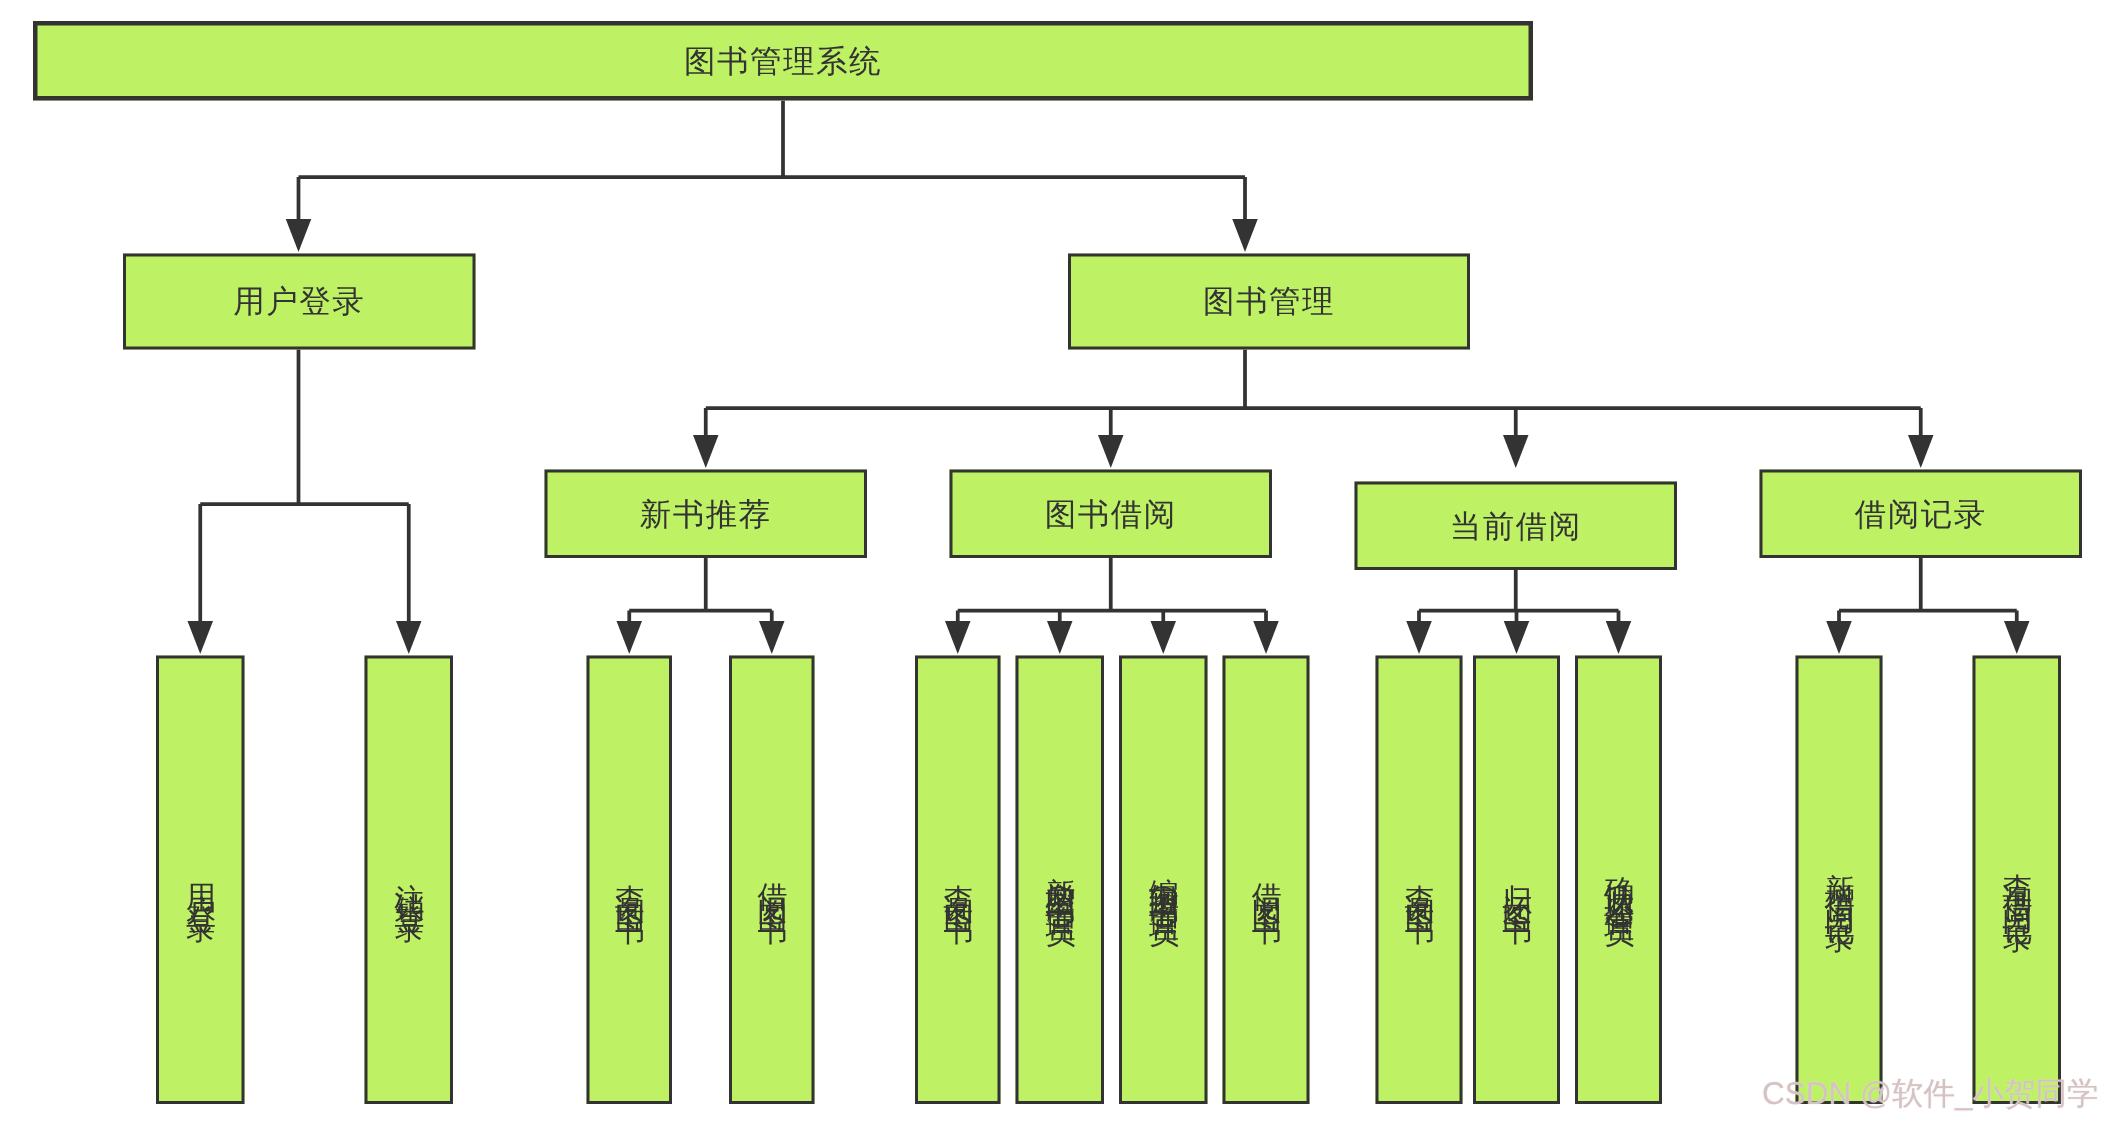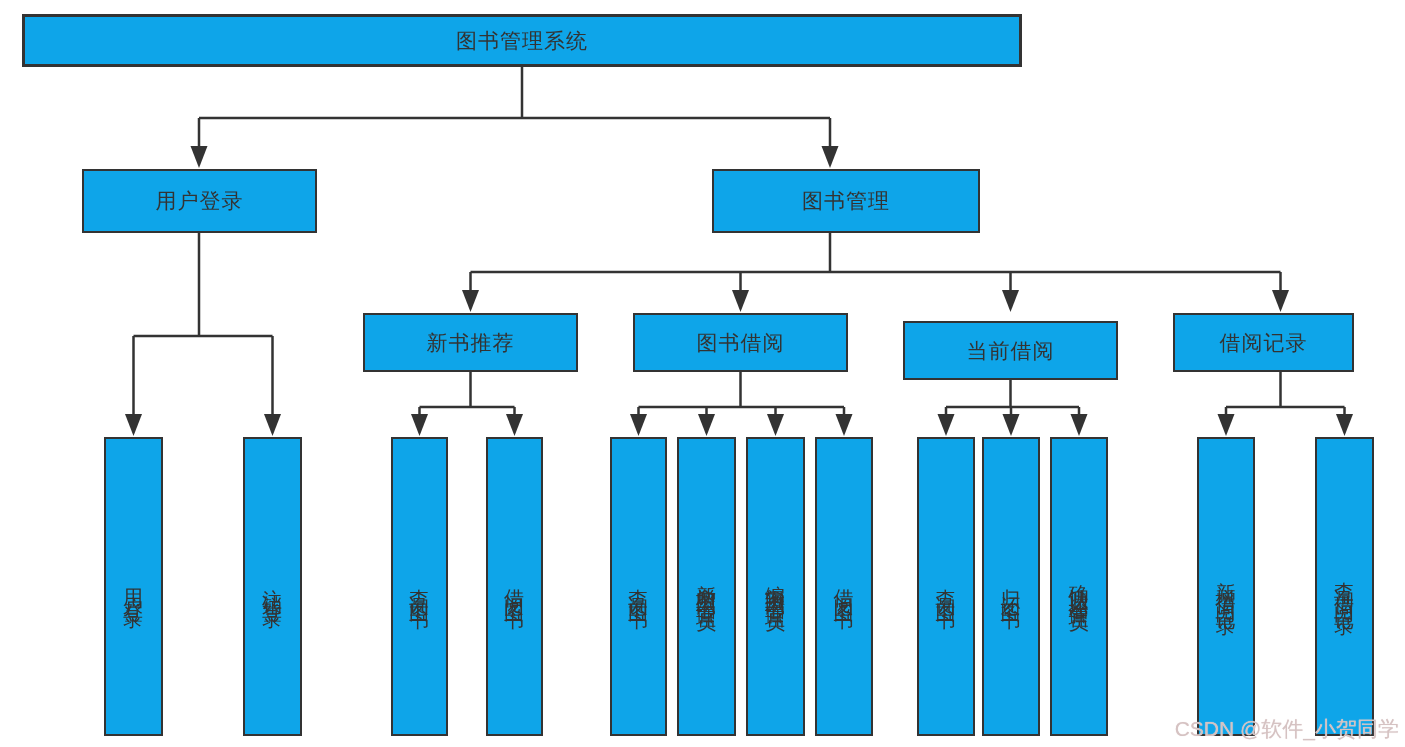--- a/index.html
+++ b/index.html
@@ -19,21 +19,21 @@
     position: absolute;
     left: 0;
     top: 0;
     width: 1405px;
     height: 747px;
   }
   .node {
     position: absolute;
     box-sizing: border-box;
     border: 2px solid #333333;
-    background: #0ea5e9;
+    background: #bef264;
     display: flex;
     align-items: center;
     justify-content: center;
     color: #333333;
   }
   .node.h {
     font-size: 21px;
     letter-spacing: 1px;
   }
   .node.root {
@@ -111,21 +111,21 @@
   </svg>
 
   <div class="node h root" style="left:22px; top:14px; width:1000px; height:53px">图书管理系统</div>
 
   <div class="node h" style="left:82px; top:169px; width:235px; height:64px">用户登录</div>
   <div class="node h" style="left:712px; top:169px; width:268px; height:64px">图书管理</div>
 
   <div class="node h" style="left:363px; top:313px; width:215px; height:59px">新书推荐</div>
   <div class="node h" style="left:633px; top:313px; width:215px; height:59px">图书借阅</div>
   <div class="node h" style="left:903px; top:321px; width:215px; height:59px">当前借阅</div>
-  <div class="node h" style="left:1173px; top:313px; width:181px; height:59px">借阅记录</div>
+  <div class="node h" style="left:1173px; top:313px; width:215px; height:59px">借阅记录</div>
 
   <div class="node v" style="left:104px; width:59px">
     <span class="vtext">用户登录</span>
   </div>
   <div class="node v" style="left:243px; width:59px">
     <span class="vtext">注销登录</span>
   </div>
 
   <div class="node v" style="left:391px; width:57px">
     <span class="vtext">查询图书</span>

